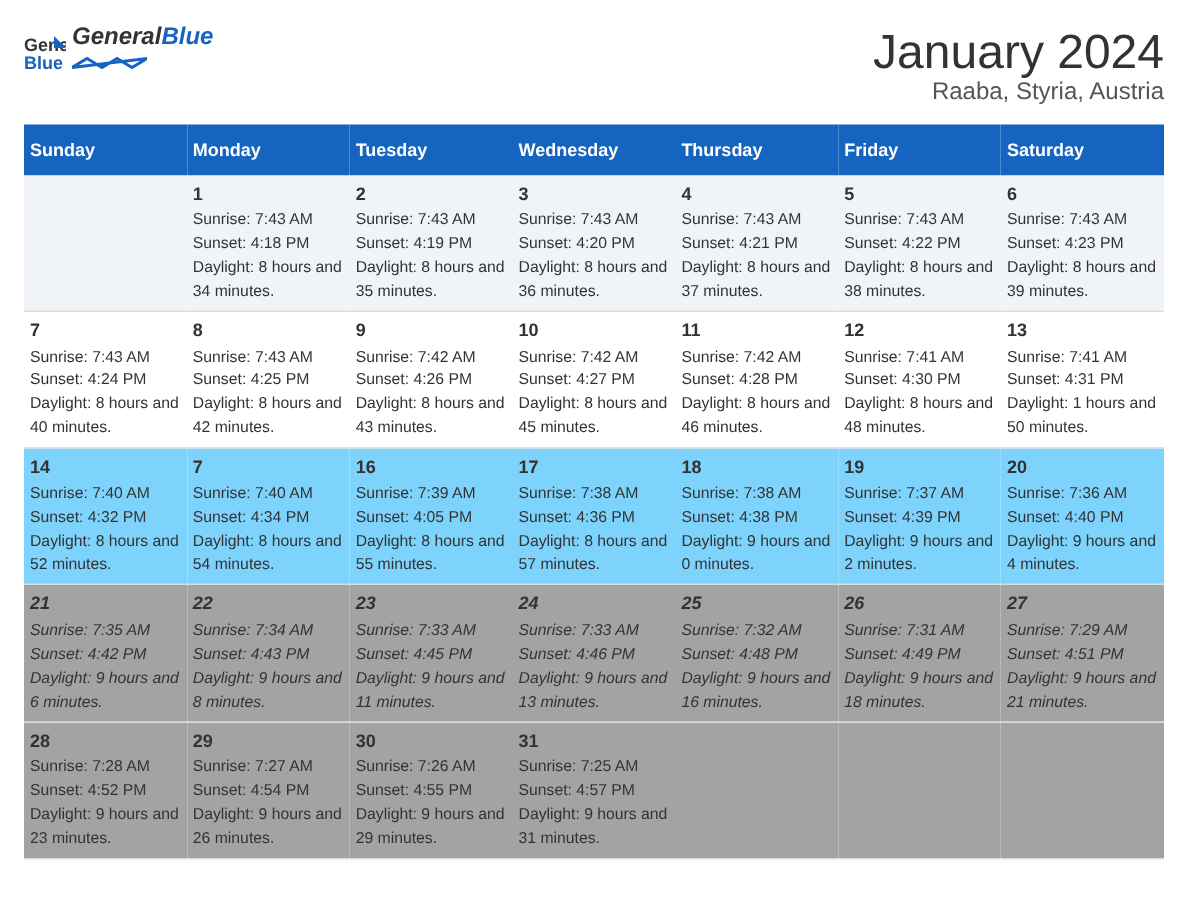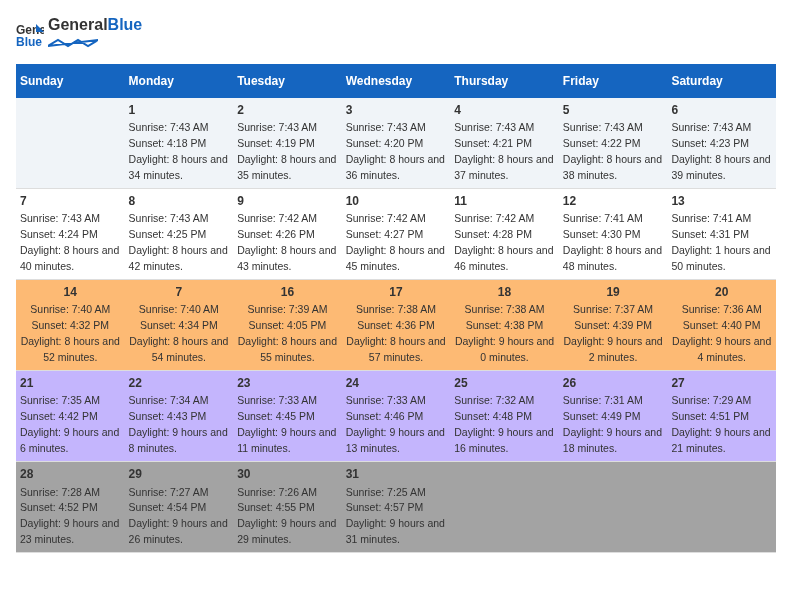--- a/index.html
+++ b/index.html
@@ -81,29 +81,33 @@
 <body>
 
 <div class="header-area">
   <div class="logo">
     <svg class="logo-icon" viewBox="0 0 28 28">
       <text x="0" y="14" font-size="12" font-weight="bold" fill="#333">General</text>
       <polygon points="20,4 28,12 20,12" fill="#1565c0"></polygon>
       <text x="0" y="26" font-size="12" font-weight="bold" fill="#1565c0">Blue</text>
     </svg>
     <div>
-      <div style="font-size:16px; font-weight:bold; color:#333; line-height:1.1;">
+      <div style="font-size:16px; font-weight:bold; color:#333; line-height:1.1;font-style:italic;">
         <span>General</span><span style="color:#1565c0;">Blue</span>
       </div>
       <div>
         <svg width="50" height="10">
           <polygon points="0,8 10,2 20,8 30,2 40,8 50,2" fill="none" stroke="#1565c0" stroke-width="2"></polygon>
         </svg>
       </div>
     </div>
+  </div>
+  <div class="title-area">
+    <div class="main-title">January 2024</div>
+    <div class="subtitle">Raaba, Styria, Austria</div>
   </div>
 </div>
 
 <table>
   <thead>
     <tr>
       <th>Sunday</th>
       <th>Monday</th>
       <th>Tuesday</th>
       <th>Wednesday</th>
@@ -124,30 +128,30 @@
       </tr>
       <tr style="background-color: rgb(255, 255, 255);">
         <td><span class="day-num">7</span><span class="day-info">Sunrise: 7:43 AM</span><br><span class="day-info">Sunset: 4:24 PM</span><br><span class="day-info">Daylight: 8 hours and 40 minutes.</span></td>
         <td><span class="day-num">8</span><span class="day-info">Sunrise: 7:43 AM</span><br><span class="day-info">Sunset: 4:25 PM</span><br><span class="day-info">Daylight: 8 hours and 42 minutes.</span></td>
         <td><span class="day-num">9</span><span class="day-info">Sunrise: 7:42 AM</span><br><span class="day-info">Sunset: 4:26 PM</span><br><span class="day-info">Daylight: 8 hours and 43 minutes.</span></td>
         <td><span class="day-num">10</span><span class="day-info">Sunrise: 7:42 AM</span><br><span class="day-info">Sunset: 4:27 PM</span><br><span class="day-info">Daylight: 8 hours and 45 minutes.</span></td>
         <td><span class="day-num">11</span><span class="day-info">Sunrise: 7:42 AM</span><br><span class="day-info">Sunset: 4:28 PM</span><br><span class="day-info">Daylight: 8 hours and 46 minutes.</span></td>
         <td><span class="day-num">12</span><span class="day-info">Sunrise: 7:41 AM</span><br><span class="day-info">Sunset: 4:30 PM</span><br><span class="day-info">Daylight: 8 hours and 48 minutes.</span></td>
         <td><span class="day-num">13</span><span class="day-info">Sunrise: 7:41 AM</span><br><span class="day-info">Sunset: 4:31 PM</span><br><span class="day-info">Daylight: 1 hours and 50 minutes.</span></td>
       </tr>
-      <tr style="background-color: #fdba74; text-align: center;">
+      <tr style="background-color: #7dd3fc;">
         <td><span class="day-num">14</span><span class="day-info">Sunrise: 7:40 AM</span><br><span class="day-info">Sunset: 4:32 PM</span><br><span class="day-info">Daylight: 8 hours and 52 minutes.</span></td>
         <td><span class="day-num">7</span><span class="day-info">Sunrise: 7:40 AM</span><br><span class="day-info">Sunset: 4:34 PM</span><br><span class="day-info">Daylight: 8 hours and 54 minutes.</span></td>
         <td><span class="day-num">16</span><span class="day-info">Sunrise: 7:39 AM</span><br><span class="day-info">Sunset: 4:05 PM</span><br><span class="day-info">Daylight: 8 hours and 55 minutes.</span></td>
         <td><span class="day-num">17</span><span class="day-info">Sunrise: 7:38 AM</span><br><span class="day-info">Sunset: 4:36 PM</span><br><span class="day-info">Daylight: 8 hours and 57 minutes.</span></td>
         <td><span class="day-num">18</span><span class="day-info">Sunrise: 7:38 AM</span><br><span class="day-info">Sunset: 4:38 PM</span><br><span class="day-info">Daylight: 9 hours and 0 minutes.</span></td>
         <td><span class="day-num">19</span><span class="day-info">Sunrise: 7:37 AM</span><br><span class="day-info">Sunset: 4:39 PM</span><br><span class="day-info">Daylight: 9 hours and 2 minutes.</span></td>
         <td><span class="day-num">20</span><span class="day-info">Sunrise: 7:36 AM</span><br><span class="day-info">Sunset: 4:40 PM</span><br><span class="day-info">Daylight: 9 hours and 4 minutes.</span></td>
       </tr>
-      <tr style="background-color: #c4b5fd;">
+      <tr style="background-color: #a3a3a3; font-style: italic;">
         <td><span class="day-num">21</span><span class="day-info">Sunrise: 7:35 AM</span><br><span class="day-info">Sunset: 4:42 PM</span><br><span class="day-info">Daylight: 9 hours and 6 minutes.</span></td>
         <td><span class="day-num">22</span><span class="day-info">Sunrise: 7:34 AM</span><br><span class="day-info">Sunset: 4:43 PM</span><br><span class="day-info">Daylight: 9 hours and 8 minutes.</span></td>
         <td><span class="day-num">23</span><span class="day-info">Sunrise: 7:33 AM</span><br><span class="day-info">Sunset: 4:45 PM</span><br><span class="day-info">Daylight: 9 hours and 11 minutes.</span></td>
         <td><span class="day-num">24</span><span class="day-info">Sunrise: 7:33 AM</span><br><span class="day-info">Sunset: 4:46 PM</span><br><span class="day-info">Daylight: 9 hours and 13 minutes.</span></td>
         <td><span class="day-num">25</span><span class="day-info">Sunrise: 7:32 AM</span><br><span class="day-info">Sunset: 4:48 PM</span><br><span class="day-info">Daylight: 9 hours and 16 minutes.</span></td>
         <td><span class="day-num">26</span><span class="day-info">Sunrise: 7:31 AM</span><br><span class="day-info">Sunset: 4:49 PM</span><br><span class="day-info">Daylight: 9 hours and 18 minutes.</span></td>
         <td><span class="day-num">27</span><span class="day-info">Sunrise: 7:29 AM</span><br><span class="day-info">Sunset: 4:51 PM</span><br><span class="day-info">Daylight: 9 hours and 21 minutes.</span></td>
       </tr>
       <tr style="background-color: #a3a3a3;">
         <td><span class="day-num">28</span><span class="day-info">Sunrise: 7:28 AM</span><br><span class="day-info">Sunset: 4:52 PM</span><br><span class="day-info">Daylight: 9 hours and 23 minutes.</span></td>

